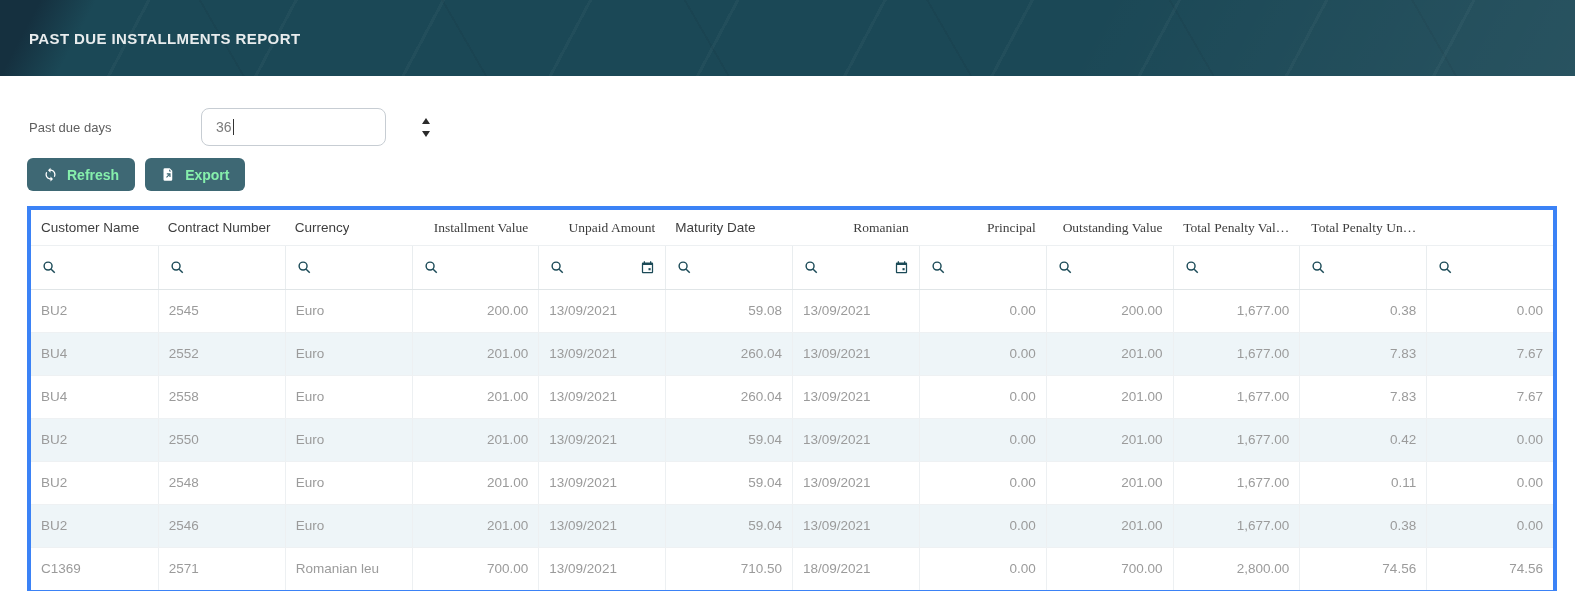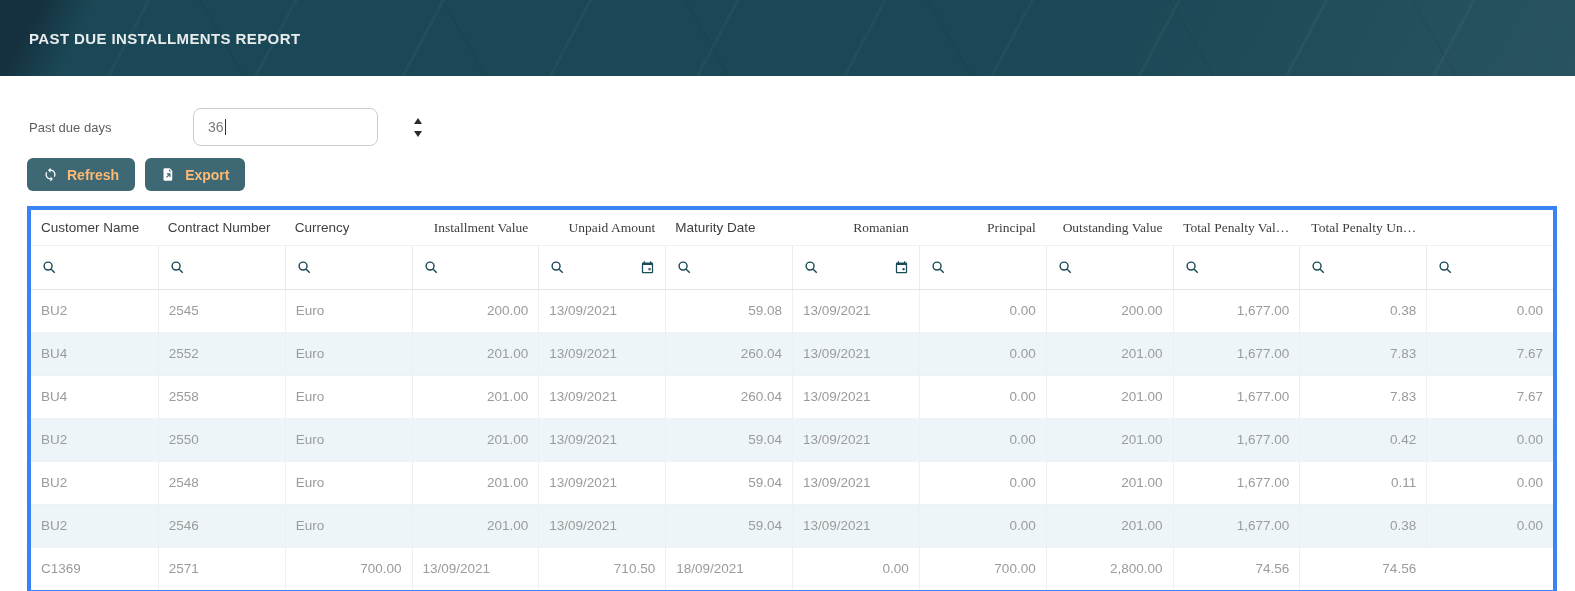--- a/index.html
+++ b/index.html
@@ -20,34 +20,34 @@
   .app-header h1 {
     color: #E8ECED; font-size: 15px; font-weight: bold; letter-spacing: 0.4px;
   }
 
   
   .field-row { display: flex; align-items: center; margin: 32px 0 0 29px; gap: 22px; }
   .field-label { width: 142px; font-size: 13px; color: #5F5F5F; }
   .num-input {
     width: 185px; height: 38px; border: 1px solid #C7CDD3; border-radius: 8px;
     background: #fff; display: flex; align-items: center; padding: 0 14px;
-    font-size: 14px; color: #7B7B7B;
+    font-size: 14px; color: #7B7B7B; margin-left: 8px;
   }
   .caret { display: inline-block; width: 1.5px; height: 16px; background: #333;
     margin-left: 1px; animation: blink 1s steps(1) infinite; }
   @keyframes blink { 50% { opacity: 0; } }
   .spinner { display: flex; flex-direction: column; gap: 7px; margin-left: 14px; }
   .spin-up { width: 0; height: 0; border-left: 4.5px solid transparent;
     border-right: 4.5px solid transparent; border-bottom: 6px solid #2B2B2B; cursor: pointer; }
   .spin-down { width: 0; height: 0; border-left: 4.5px solid transparent;
     border-right: 4.5px solid transparent; border-top: 6px solid #2B2B2B; cursor: pointer; }
 
   .btn-row { display: flex; gap: 10px; margin: 12px 0 0 27px; }
   .btn {
-    height: 33px; padding: 0 16px; background: #3E6874; color: #fdba74;
+    height: 33px; padding: 0 16px; background: #3E6874; color: #86efac;
     border: none; border-radius: 6px; display: flex; align-items: center; gap: 9px;
     font-size: 14px; font-weight: bold; font-family: "Liberation Sans", sans-serif;
     cursor: pointer;
   }
   .btn-icon { display: flex; align-items: center; }
 
   
   .table { margin: 15px 18px 0 27px; border: 4px solid #3b82f6; background: #fff; }
   .t-row { display: grid; grid-template-columns: repeat(12, 1fr); }
   .h-cell { height: 35px; padding: 0 10px; display: flex; align-items: center;
@@ -345,20 +345,21 @@
       <div class="d-cell left">13/09/2021</div>
       <div class="d-cell right">0.00</div>
       <div class="d-cell right">201.00</div>
       <div class="d-cell right">1,677.00</div>
       <div class="d-cell right">0.38</div>
       <div class="d-cell right">0.00</div>
     </div>
     <div class="t-row d-row">
       <div class="d-cell left">C1369</div>
       <div class="d-cell left">2571</div>
+      <div class="d-cell left">Romanian leu</div>
       <div class="d-cell right">700.00</div>
       <div class="d-cell left">13/09/2021</div>
       <div class="d-cell right">710.50</div>
       <div class="d-cell left">18/09/2021</div>
       <div class="d-cell right">0.00</div>
       <div class="d-cell right">700.00</div>
       <div class="d-cell right">2,800.00</div>
       <div class="d-cell right">74.56</div>
       <div class="d-cell right">74.56</div>
     </div>

